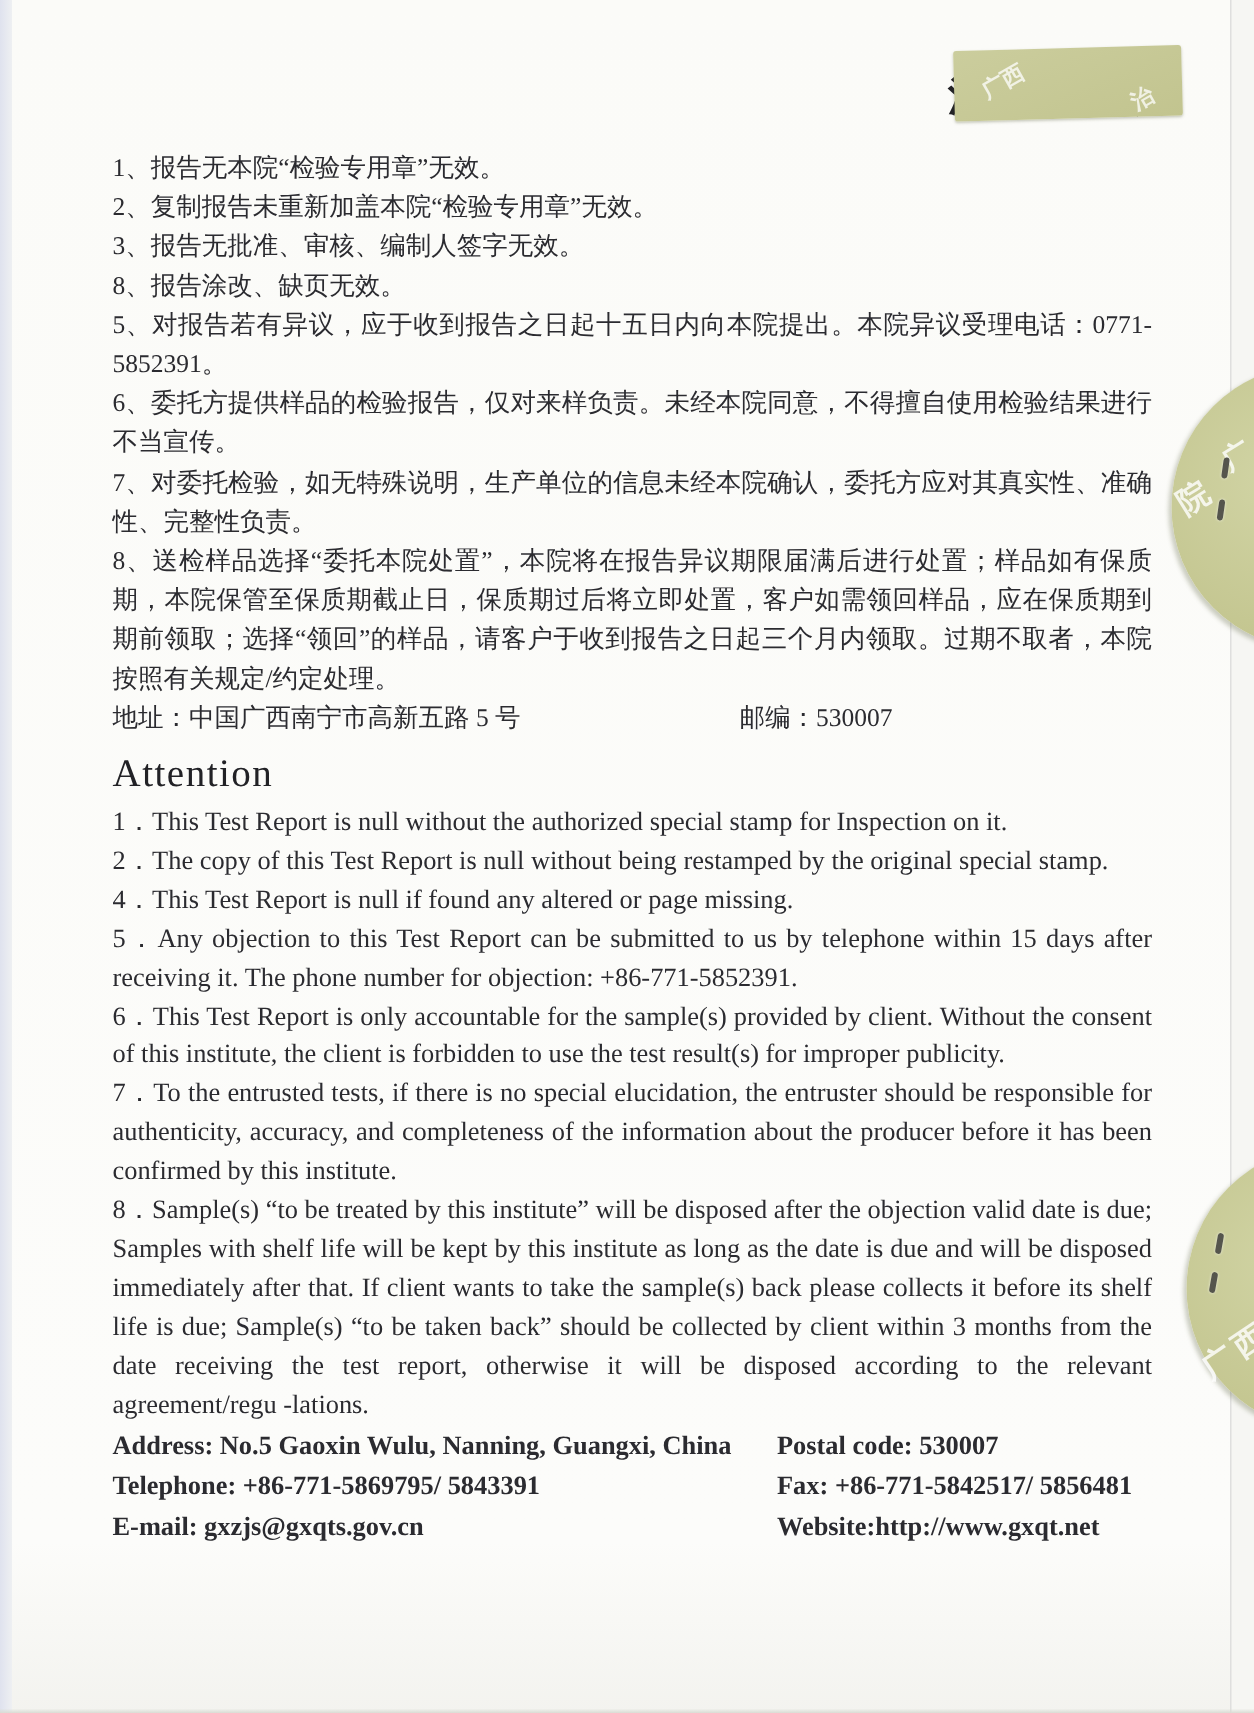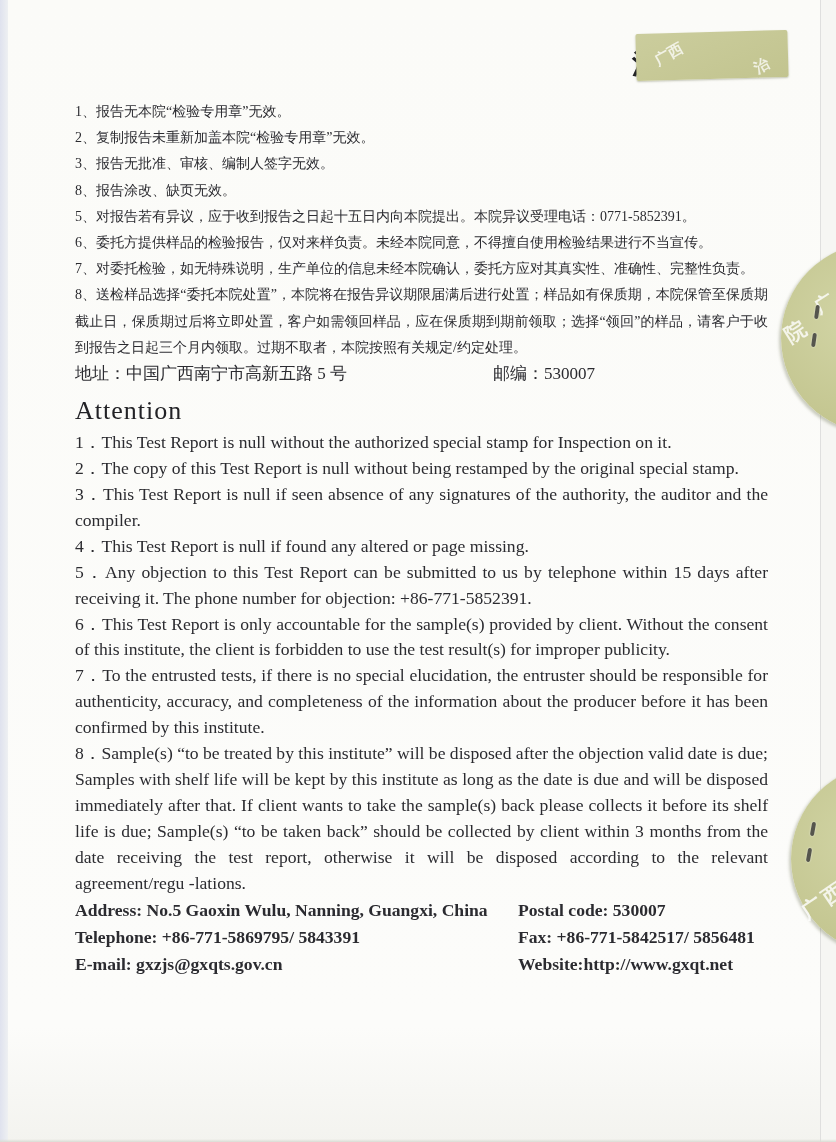--- a/index.html
+++ b/index.html
@@ -26,21 +26,21 @@
     position:absolute; left:75px; top:0; width:693px;
     color:#2b2b30;
   }
   .cn-title {
     margin-top:46px; text-align:right;
     font-size:27px; font-weight:bold; letter-spacing:7px;
     color:#222226;
   }
   .cn-items { margin-top:17px; }
   .cn-item {
-    font-size:14px; line-height:26.2px;
+    font-size:17px; line-height:26.2px;
     text-align:justify; text-justify:inter-ideograph;
   }
   .contact-block { margin-top:0; }
   .contact-row { display:flex; font-size:17px; line-height:26.2px; }
   .contact-row .col-left  { width:418px; }
   .contact-row .col-right { flex:1; }
 
   .en-title {
     margin-top:9px; text-align:left;
     font-size:26px; letter-spacing:1px; color:#222226;
@@ -122,21 +122,20 @@
         <span class="col-left">地址：中国广西南宁市高新五路 5 号</span>
         <span class="col-right">邮编：530007</span>
       </div>
     </div>
 
     <div class="en-title">Attention</div>
 
     <div class="en-items">
       <p class="en-item" style="margin:0">1．This Test Report is null without the authorized special stamp for Inspection on it.</p>
       <p class="en-item" style="margin:0">2．The copy of this Test Report is null without being restamped by the original special stamp.</p>
-      <p class="en-item" style="margin:0">3．This Test Report is null if seen absence of any signatures of the authority, the auditor and the compiler.</p>
       <p class="en-item" style="margin:0">4．This Test Report is null if found any altered or page missing.</p>
       <p class="en-item" style="margin:0">5．Any objection to this Test Report can be submitted to us by telephone within 15 days after receiving it. The phone number for objection: +86-771-5852391.</p>
       <p class="en-item" style="margin:0">6．This Test Report is only accountable for the sample(s) provided by client. Without the consent of this institute, the client is forbidden to use the test result(s) for improper publicity.</p>
       <p class="en-item" style="margin:0">7．To the entrusted tests, if there is no special elucidation, the entruster should be responsible for authenticity, accuracy, and completeness of the information about the producer before it has been confirmed by this institute.</p>
       <p class="en-item" style="margin:0">8．Sample(s) “to be treated by this institute” will be disposed after the objection valid date is due; Samples with shelf life will be kept by this institute as long as the date is due and will be disposed immediately after that. If client wants to take the sample(s) back please collects it before its shelf life is due; Sample(s) “to be taken back” should be collected by client within 3 months from the date receiving the test report, otherwise it will be disposed according to the relevant agreement/regu -lations.</p>
     </div>
 
     <div class="contact-block en-contact">
       <div class="contact-row">
         <span class="col-left">Address: No.5 Gaoxin Wulu, Nanning, Guangxi, China</span>

